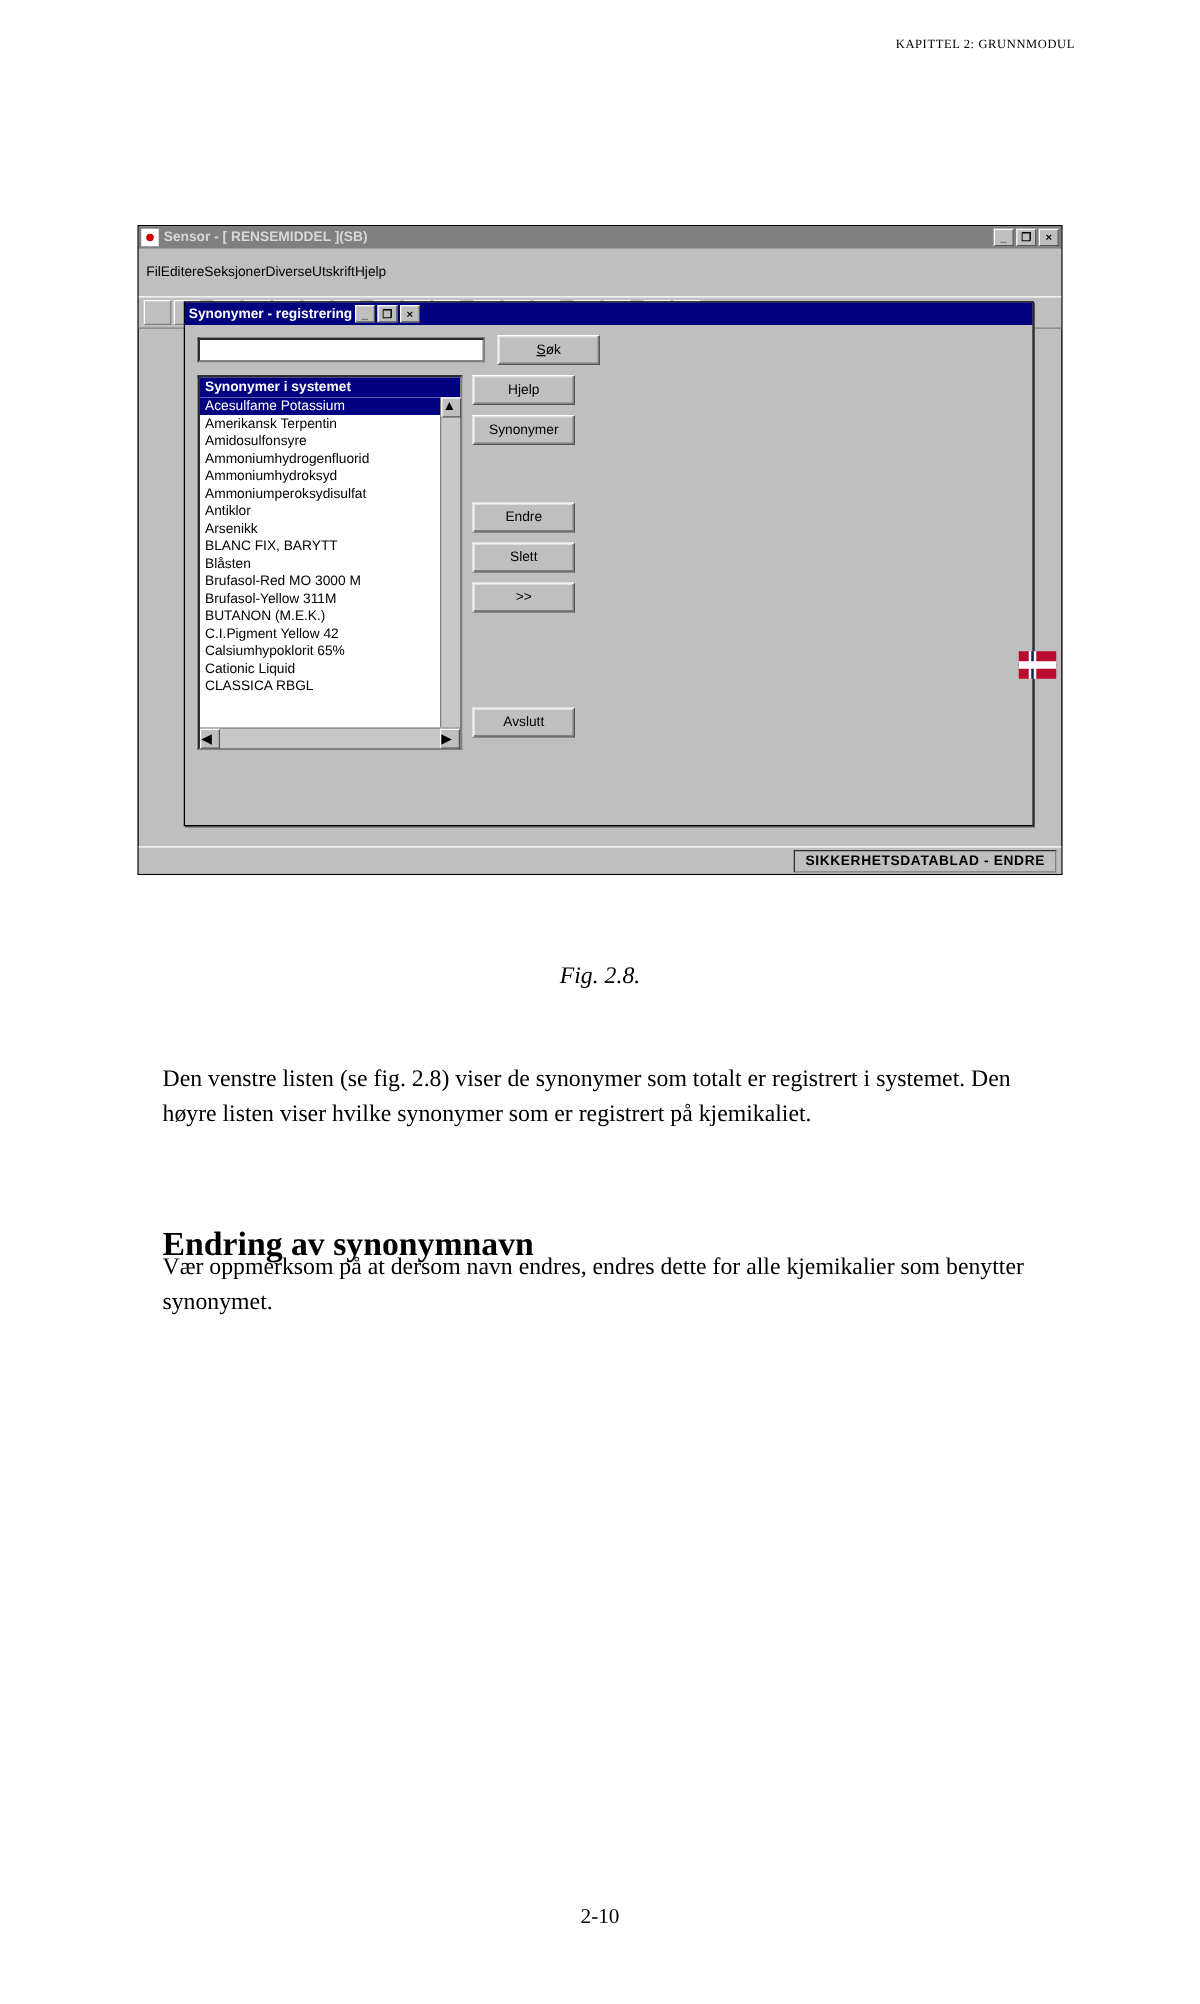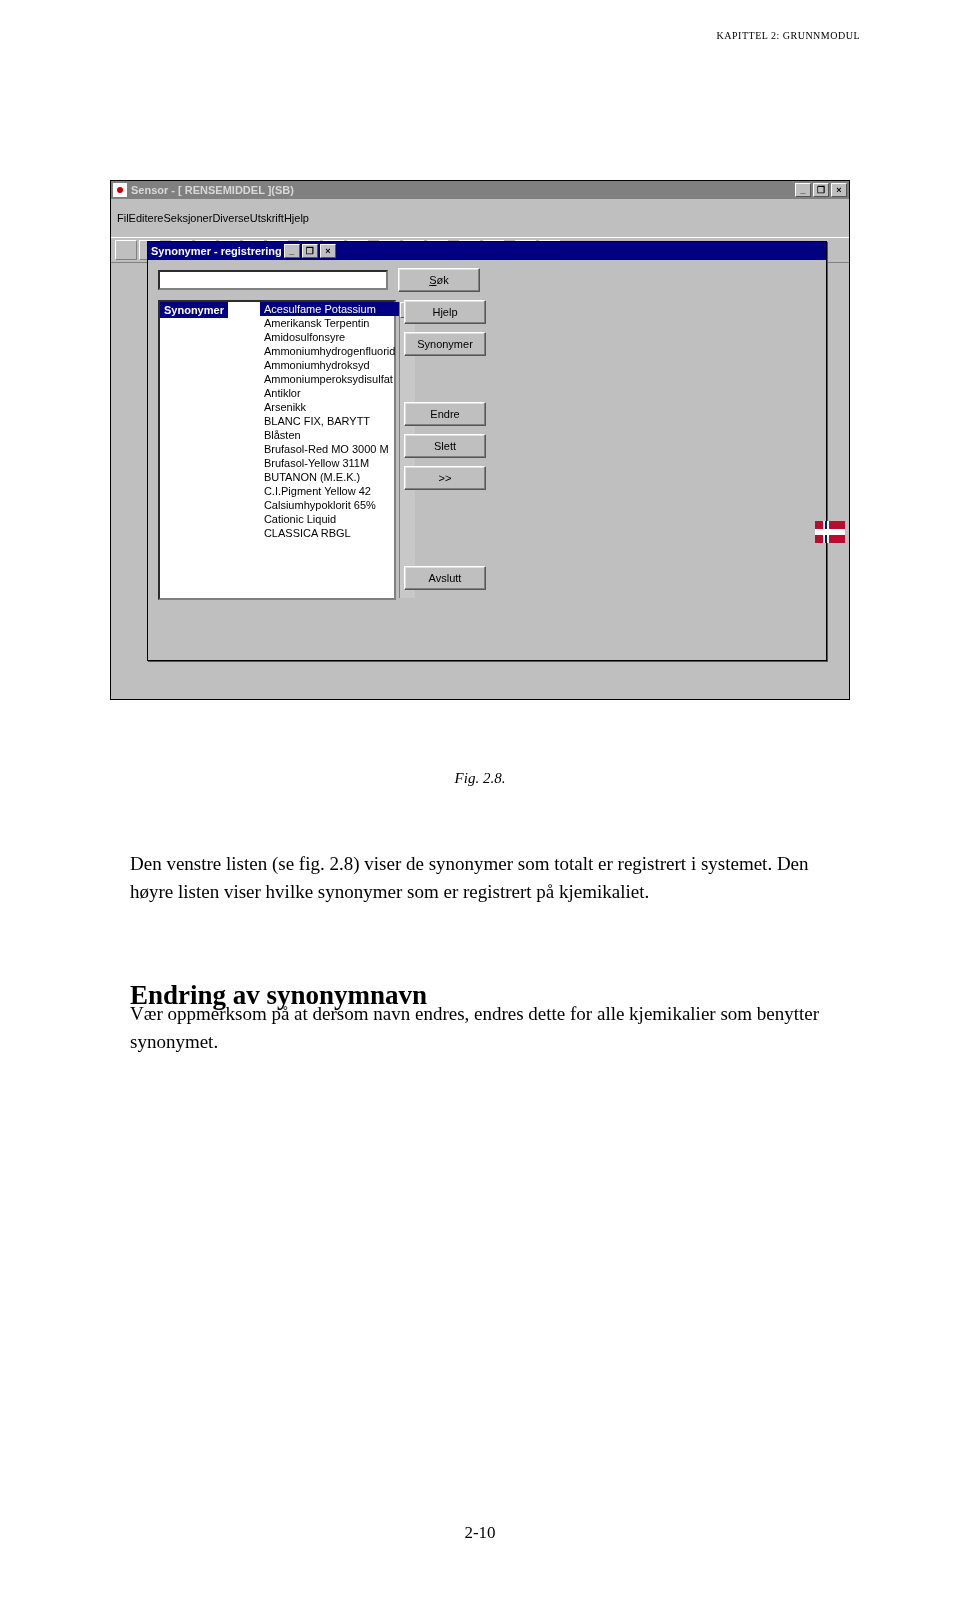--- a/index.html
+++ b/index.html
@@ -100,37 +100,37 @@
   }
   .btn95 {
     width:82px;height:24px;background:#bfbfbf;
     border:1px solid #fff;border-right-color:#555;border-bottom-color:#555;
     box-shadow: inset -1px -1px 0 #808080, inset 1px 1px 0 #dfdfdf;
     font-size:11px;cursor:default;
     display:flex;align-items:center;justify-content:center;
   }
   .main-cols{display:flex;gap:8px;height:300px;}
   .listbox-wrap{
-    width:238px;display:flex;flex-direction:row;
+    width:212px;display:flex;flex-direction:column;
     border:2px inset #808080;background:#fff;
   }
   .list-header{
     background:#000080;color:#fff;font-size:11px;font-weight:bold;
     padding:2px 4px;height:16px;
   }
   .list-item{
     font-size:11px;padding:1px 4px;color:#000;white-space:nowrap;
   }
   .list-item.sel{background:#000080;color:#fff;}
   .list-scroll-v{
     width:16px;background:#c8c8c8;border-left:1px solid #808080;
   }
   .list-scroll-h{height:16px;background:#c8c8c8;border-top:1px solid #808080;display:flex;}
   .scroll-btn{width:16px;height:16px;background:#bfbfbf;border:1px solid #fff;border-right-color:#555;border-bottom-color:#555;}
-  .list-body{flex:1;display:flex;padding-left:32px;}
+  .list-body{flex:1;display:flex;}
   .list-content{flex:1;overflow:hidden;}
   .btns-col{width:90px;display:flex;flex-direction:column;gap:8px;padding-top:0;}
   .btns-col .gap-lg{height:30px;}
   .btns-col .gap-xl{height:60px;}
   .right-list{
     width:240px;display:flex;flex-direction:column;
     border:2px inset #808080;background:#fff;
   }
   
   .flag-no {
@@ -147,21 +147,21 @@
     display:flex;justify-content:flex-end;align-items:center;
   }
   .status-cell{
     border:1px inset #808080;height:18px;padding:0 8px;font-size:11px;
     font-weight:bold;display:flex;align-items:center;margin-right:4px;
     background:#bfbfbf;letter-spacing:0.5px;
   }
   
   .fig-caption{
     position:absolute; top:770px; left:0; width:100%;
-    text-align:center;font-style:italic;font-size:15px;
+    text-align:center;font-style:italic;font-size:19px;
   }
   .body-text{
     position:absolute;left:130px;width:700px;font-size:19px;line-height:1.45;
   }
   .para1{top:850px;}
   .heading-endring{
     position:absolute;left:130px;top:980px;font-size:27px;font-weight:bold;
   }
   .para2{top:1000px;}
   .page-number{
@@ -282,20 +282,23 @@
 
         </div>
       </div>
     </div>
 
     <div class="flag-no">
       <span class="cross-v"></span>
         <span class="cross-h"></span>
     </div>
 
+    <div class="statusbar">
+      <div class="status-cell">SIKKERHETSDATABLAD - ENDRE</div>
+    </div>
   </div>
 </div>
 
 <div class="fig-caption">Fig. 2.8.</div>
 
 <div class="body-text para1">Den venstre listen (se fig. 2.8) viser de synonymer som totalt er registrert i systemet. Den høyre listen viser hvilke synonymer som er registrert på kjemikaliet.</div>
 
 <div class="heading-endring">Endring av synonymnavn</div>
 
 <div class="body-text para2">Vær oppmerksom på at dersom navn endres, endres dette for alle kjemikalier som benytter synonymet.</div>

